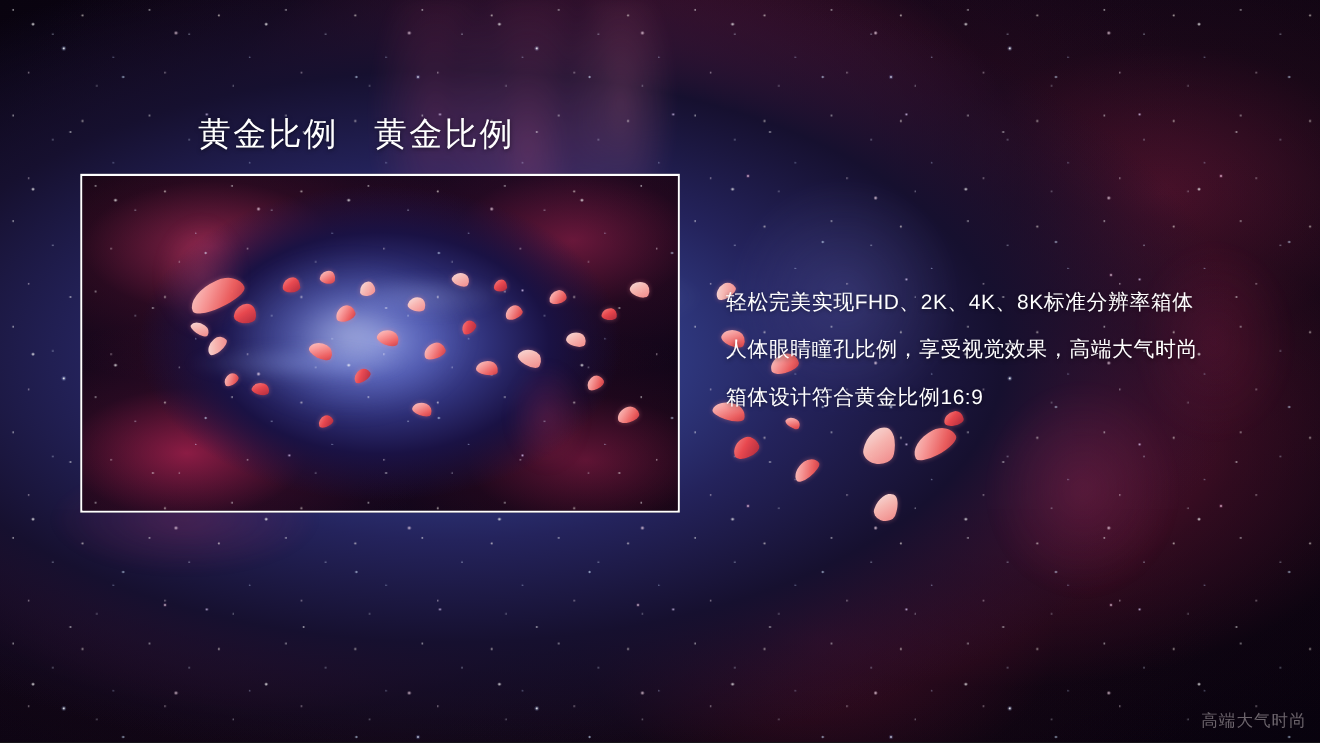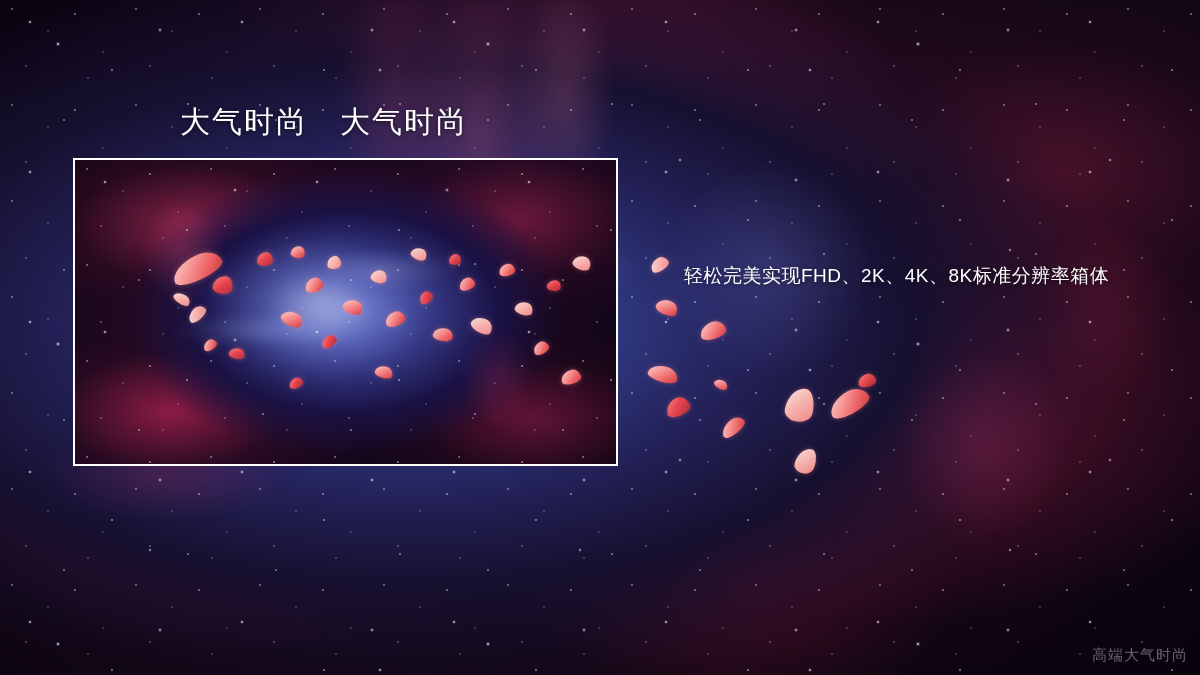--- a/index.html
+++ b/index.html
@@ -169,21 +169,20 @@
     top: 254px;
     width: 500px;
   }
   #body-text .line {
     color: #ffffff;
     font-size: 19px;
     line-height: 43px;
     letter-spacing: .5px;
     white-space: pre;
     text-shadow: 0 1px 4px rgba(0,0,0,0.45);
-    margin-left: 24px;
   }
   #watermark {
     position: absolute;
     right: 12px;
     bottom: 10px;
     color: rgba(168,160,164,0.62);
     font-size: 15px;
     letter-spacing: 1px;
     white-space: pre;
   }
@@ -232,21 +231,21 @@
       <div class="petal" style="left: 648px; top: 366px; width: 30px; height: 16px; transform: rotate(18deg);"></div>
       <div class="petal dark" style="left: 666px; top: 398px; width: 24px; height: 18px; transform: rotate(-22deg);"></div>
       <div class="petal" style="left: 714px; top: 380px; width: 14px; height: 9px; transform: rotate(34deg);"></div>
       <div class="petal" style="left: 720px; top: 420px; width: 26px; height: 14px; transform: rotate(-38deg);"></div>
       <div class="petal pale" style="left: 786px; top: 388px; width: 28px; height: 34px; transform: rotate(12deg);"></div>
       <div class="petal" style="left: 828px; top: 392px; width: 42px; height: 22px; transform: rotate(-28deg);"></div>
       <div class="petal pale" style="left: 796px; top: 448px; width: 20px; height: 26px; transform: rotate(20deg);"></div>
       <div class="petal dark" style="left: 858px; top: 374px; width: 18px; height: 13px; transform: rotate(-10deg);"></div>
     </div>
 
-  <div id="title">大气时尚　大气时尚</div>
+  <div id="title">黄金比例　黄金比例</div>
 
   <div id="frame">
     <div class="inner">
       <div class="inner-base"></div>
       <div class="inner-core"></div>
       <div class="inner-wisps"></div>
       <div class="bg-layer stars-a"></div>
       <div class="bg-layer stars-b"></div>
       <div class="bg-layer" id="petals-inner">
           <div class="petal" style="left: 96px; top: 96px; width: 52px; height: 24px; transform: rotate(-24deg);"></div>
@@ -277,17 +276,19 @@
           <div class="petal pale" style="left: 498px; top: 96px; width: 18px; height: 14px; transform: rotate(24deg);"></div>
           <div class="petal" style="left: 486px; top: 210px; width: 20px; height: 14px; transform: rotate(-14deg);"></div>
           <div class="petal" style="left: 300px; top: 206px; width: 18px; height: 12px; transform: rotate(20deg);"></div>
           <div class="petal dark" style="left: 214px; top: 218px; width: 14px; height: 10px; transform: rotate(-22deg);"></div>
         </div>
     </div>
   </div>
 
   <div id="body-text">
     <div class="line">轻松完美实现FHD、2K、4K、8K标准分辨率箱体</div>
+    <div class="line">人体眼睛瞳孔比例，享受视觉效果，高端大气时尚</div>
+    <div class="line">箱体设计符合黄金比例16:9</div>
   </div>
 
   <div id="watermark">高端大气时尚</div>
 
 </div>
 
 </body></html>

